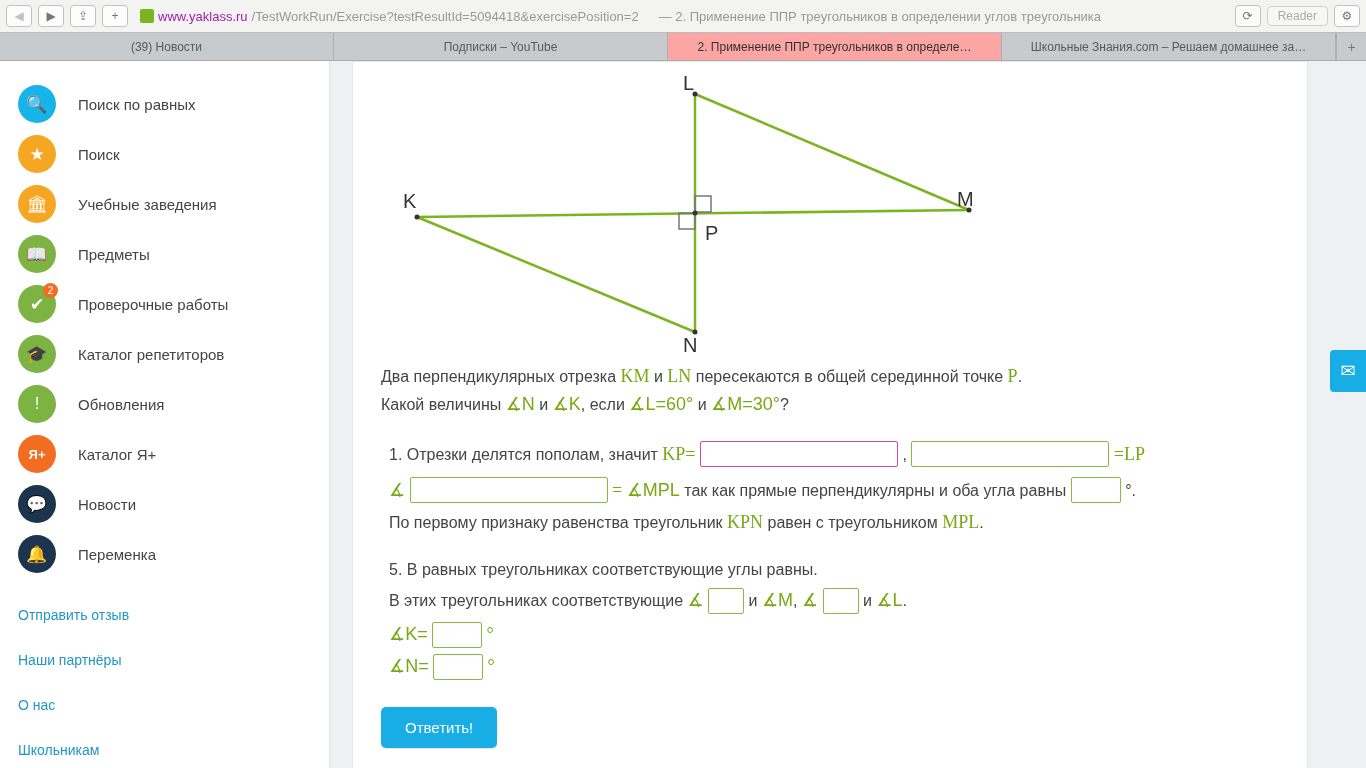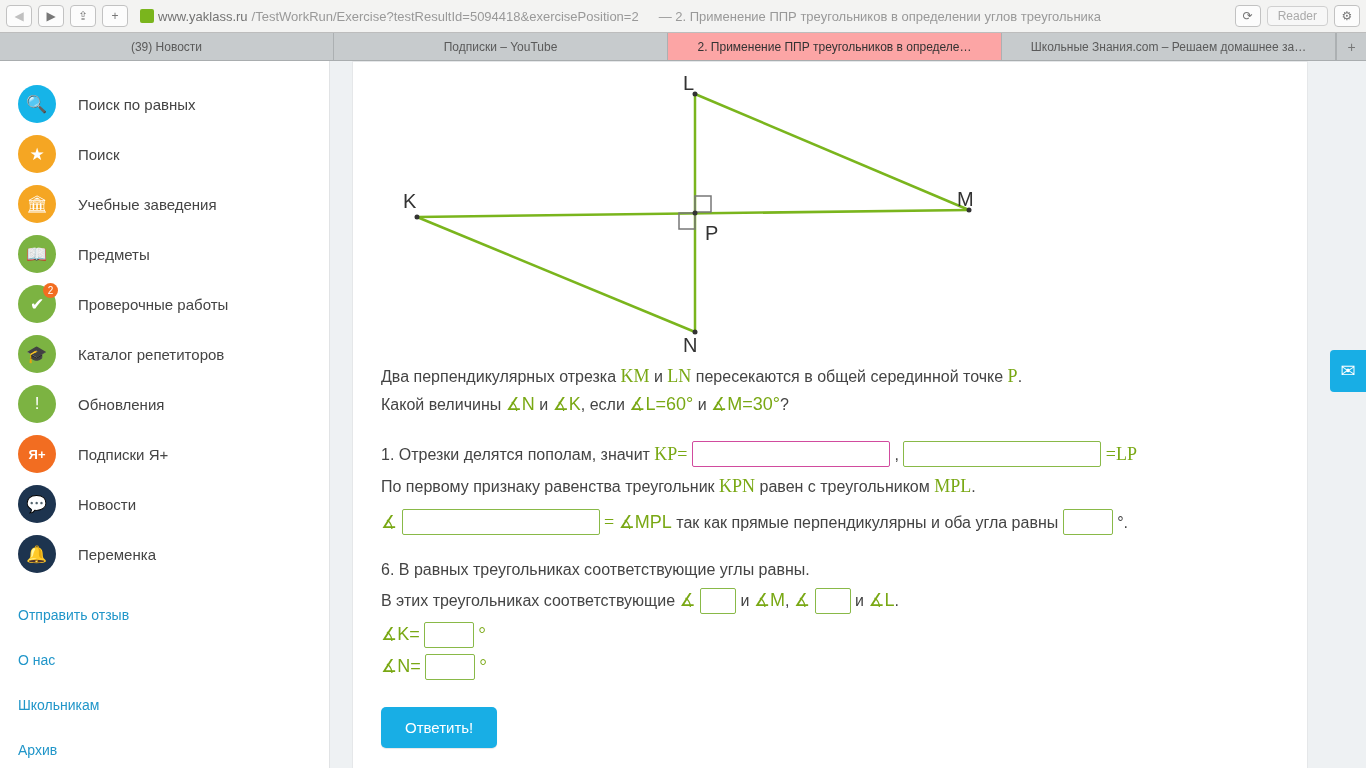--- a/index.html
+++ b/index.html
@@ -3,21 +3,21 @@
 <meta charset="utf-8">
 <style>
   * { margin:0; padding:0; box-sizing:border-box; font-family:"Helvetica Neue",Arial,sans-serif; }
   body { background:#eef1f3; width:1366px; height:768px; overflow:hidden; font-size:14px; color:#333; }
   
   .chrome { background:#f3f3f2; height:33px; border-bottom:1px solid #bdbdbd; display:flex; align-items:center; padding:0 6px; gap:6px; }
   .chrome-btn { width:26px; height:22px; border:1px solid #c2c2c2; border-radius:4px; background:#fcfcfc; display:flex; align-items:center; justify-content:center; color:#777; font-size:12px; }
   .chrome-btn.disabled { color:#c0c0c0; }
   .url { flex:1; display:flex; align-items:center; gap:4px; padding:2px 6px; height:22px; border-radius:4px; font-size:13px; color:#555; }
   .url .favicon { width:14px; height:14px; background:#7ab51d; border-radius:2px; }
-  .url .host { color:#737373; }
+  .url .host { color:#a21caf; }
   .url .path { color:#999; }
   .url .title { color:#999; margin-left:16px; }
   .reader { padding:2px 10px; border:1px solid #d0d0d0; border-radius:4px; color:#aaa; font-size:12px; background:#f7f7f7; }
   
   .tabbar { height:28px; background:#c7cbcd; display:flex; align-items:stretch; border-bottom:1px solid #a9adaf; }
   .tab { flex:1; display:flex; align-items:center; justify-content:center; font-size:12px; color:#5a5a5a; border-right:1px solid #acb0b2; padding:0 8px; white-space:nowrap; overflow:hidden; text-overflow:ellipsis; }
   .tab.active { background:#fca5a5; color:#333; font-weight:500; }
   .newtab { width:30px; display:flex; align-items:center; justify-content:center; color:#777; border-left:1px solid #acb0b2; font-size:14px; }
   
   .page { display:flex; height:calc(768px - 61px); }
@@ -41,21 +41,21 @@
   .problem { margin-top:6px; font-size:16px; line-height:1.55; color:#444; }
   .m { font-family:Georgia,"Times New Roman",serif; color:#79a814; font-size:18px; }
   .ang::before { content:"∡"; font-style:normal; }
   input.fill { border:1px solid #89b948; height:26px; padding:0 4px; font-size:15px; vertical-align:baseline; border-radius:2px; outline:none; }
   input.fill.focus { border:1px solid #d14b9e; }
   input.fill.wide { width:198px; }
   input.fill.mid { width:50px; }
   input.fill.sm { width:36px; }
   .answer-btn { margin-top:26px; background:#18aee5; color:#fff; border:none; border-radius:5px; padding:12px 24px; font-size:15px; cursor:pointer; box-shadow:0 1px 1px rgba(0,0,0,0.1); }
   .feedback-tab { position:fixed; right:0; top:350px; width:36px; height:42px; background:#18aee5; color:#fff; display:flex; align-items:center; justify-content:center; border-radius:4px 0 0 4px; font-size:18px; }
-  .row { margin-top:4px; }
+  .row { margin-top:4px;margin-left:8px; }
 </style>
 </head>
 <body>
 
 <div class="chrome">
   <div class="chrome-btn disabled">◀</div>
   <div class="chrome-btn">▶</div>
   <div class="chrome-btn">⇪</div>
   <div class="chrome-btn">+</div>
   <div class="url">
@@ -103,32 +103,33 @@
     <div class="nav-item">
       <div class="nav-icon green">🎓</div>
       <div class="nav-label">Каталог репетиторов</div>
     </div>
     <div class="nav-item">
       <div class="nav-icon green">!</div>
       <div class="nav-label">Обновления</div>
     </div>
     <div class="nav-item">
       <div class="nav-icon orange2" style="font-size:13px;font-weight:bold;">Я+</div>
-      <div class="nav-label">Подписки Я+</div>
+      <div class="nav-label">Каталог Я+</div>
     </div>
     <div class="nav-item">
       <div class="nav-icon dblue">💬</div>
       <div class="nav-label">Новости</div>
     </div>
     <div class="nav-item">
       <div class="nav-icon dblue">🔔</div>
       <div class="nav-label">Переменка</div>
     </div>
     <div class="footer-links">
       <a href="#">Отправить отзыв</a>
+      <a href="#">Наши партнёры</a>
       <a href="#">О нас</a>
       <a href="#">Школьникам</a>
       <a href="#">Архив</a>
     </div>
   </div>
 
   <div class="main">
     <div class="card">
       <div class="diagram-wrap">
       <svg class="diagram" viewBox="0 0 610 285">
@@ -167,35 +168,35 @@
 
         <div style="height:18px"></div>
 
         <div class="row">
           <span>1. Отрезки делятся пополам, значит </span><span class="m">KP=</span>
           <input class="fill wide focus" style="">
           <span>,</span>
           <input class="fill wide" style="">
           <span class="m">=LP</span>
         </div>
-        <div class="row">
-          <span>По первому признаку равенства треугольник </span><span class="m">KPN</span><span> равен с треугольником </span><span class="m">MPL</span><span>.</span>
-        </div>
         <div class="row" style="margin-top:8px">
           <span class="m"><span class="ang"></span></span>
           <input class="fill wide" style="">
           <span class="m"> = </span><span class="m"><span class="ang"></span><span>MPL</span></span>
           <span> так как прямые перпендикулярны и оба угла равны </span>
           <input class="fill mid" style="">
           <span>°.</span>
         </div>
+        <div class="row">
+          <span>По первому признаку равенства треугольник </span><span class="m">KPN</span><span> равен с треугольником </span><span class="m">MPL</span><span>.</span>
+        </div>
 
         <div style="height:18px"></div>
 
-        <div class="row"><span>6. В равных треугольниках соответствующие углы равны.</span></div>
+        <div class="row"><span>5. В равных треугольниках соответствующие углы равны.</span></div>
         <div class="row">
           <span>В этих треугольниках соответствующие </span><span class="m"><span class="ang"></span></span>
           <input class="fill sm" style="">
           <span> и </span><span class="m"><span class="ang"></span><span>M</span></span><span>, </span>
           <span class="m"><span class="ang"></span></span>
           <input class="fill sm" style="">
           <span> и </span><span class="m"><span class="ang"></span><span>L</span></span><span>.</span>
         </div>
         <div class="row" style="margin-top:6px">
           <span class="m"><span class="ang"></span><span>K=</span></span>

